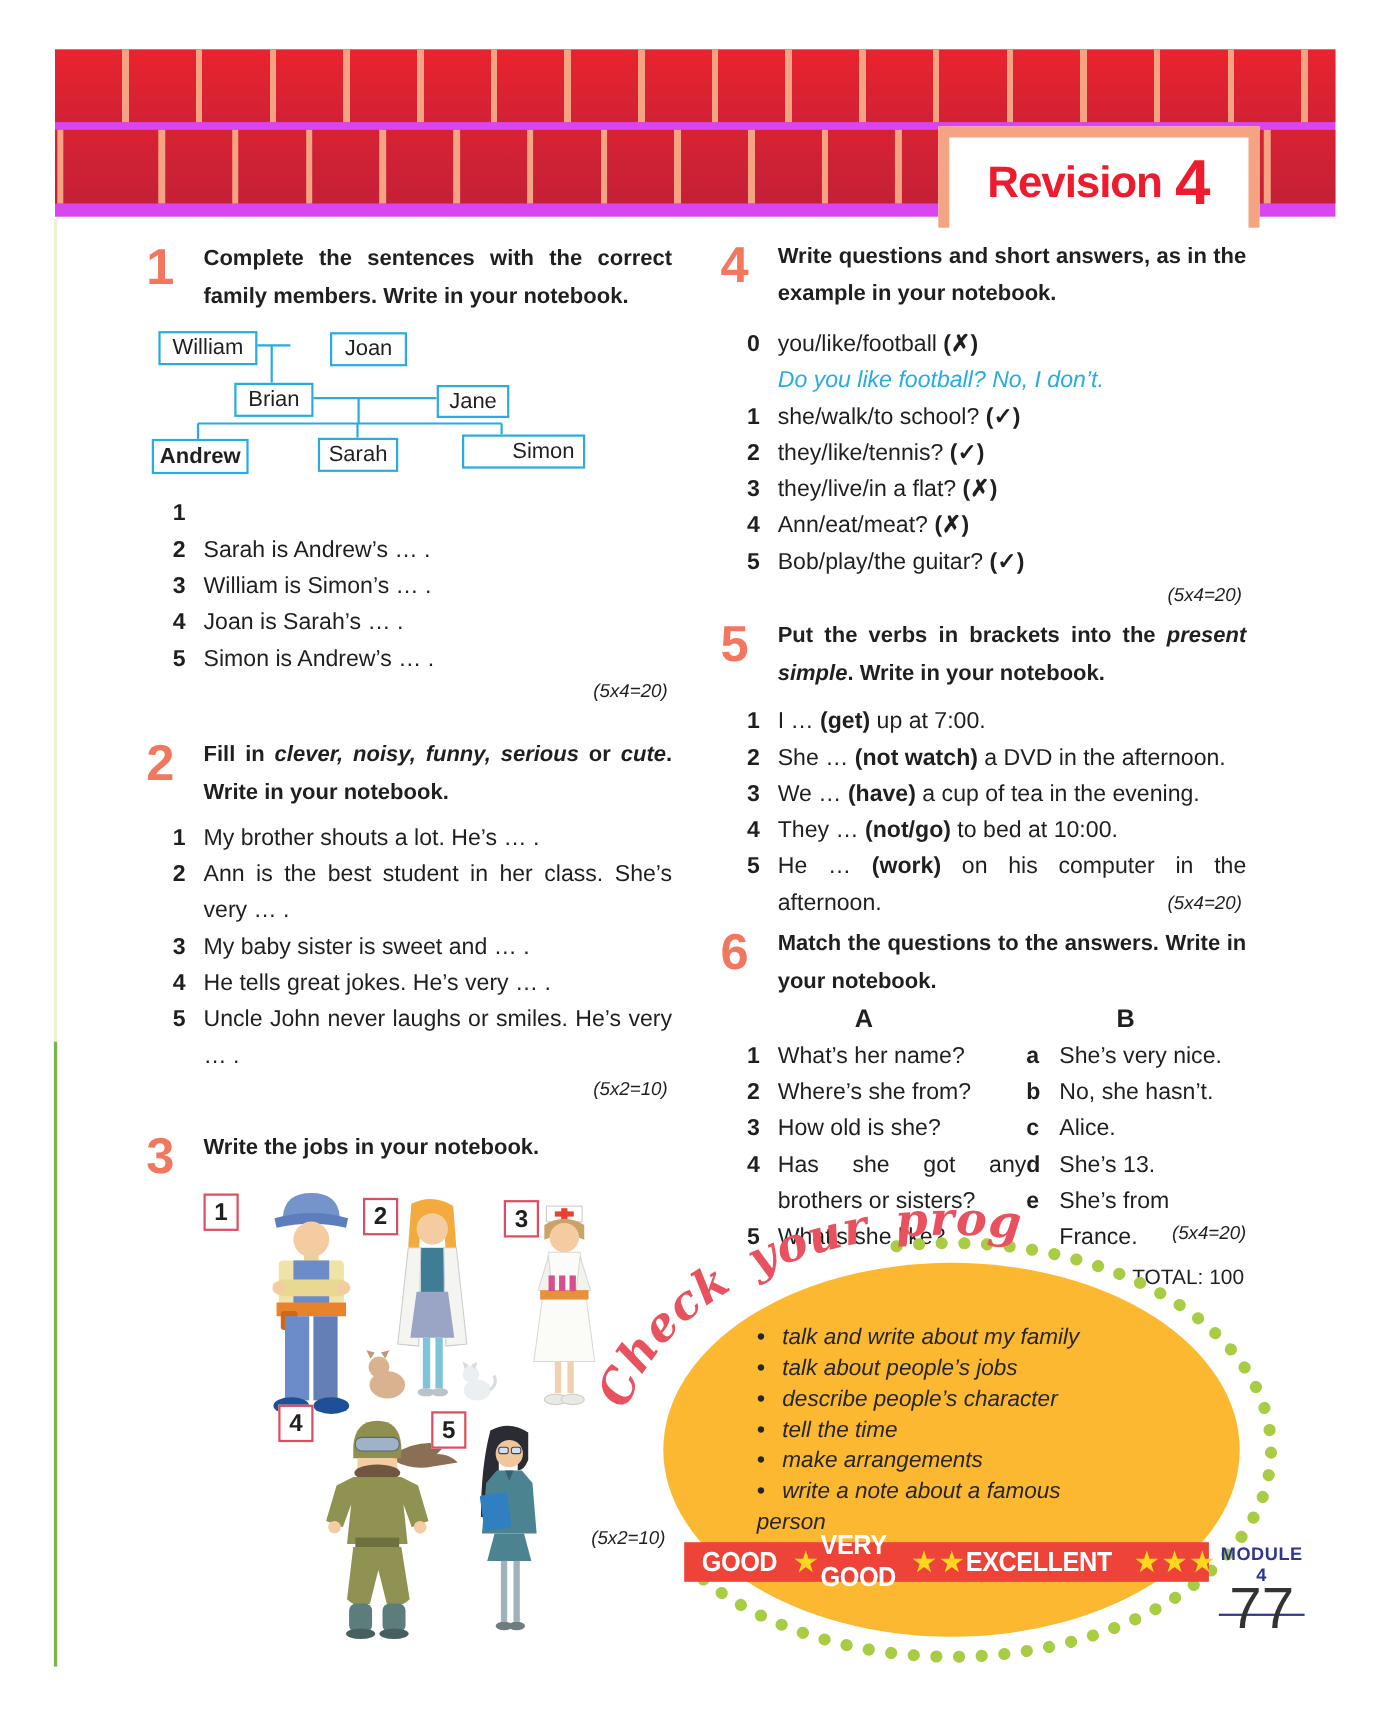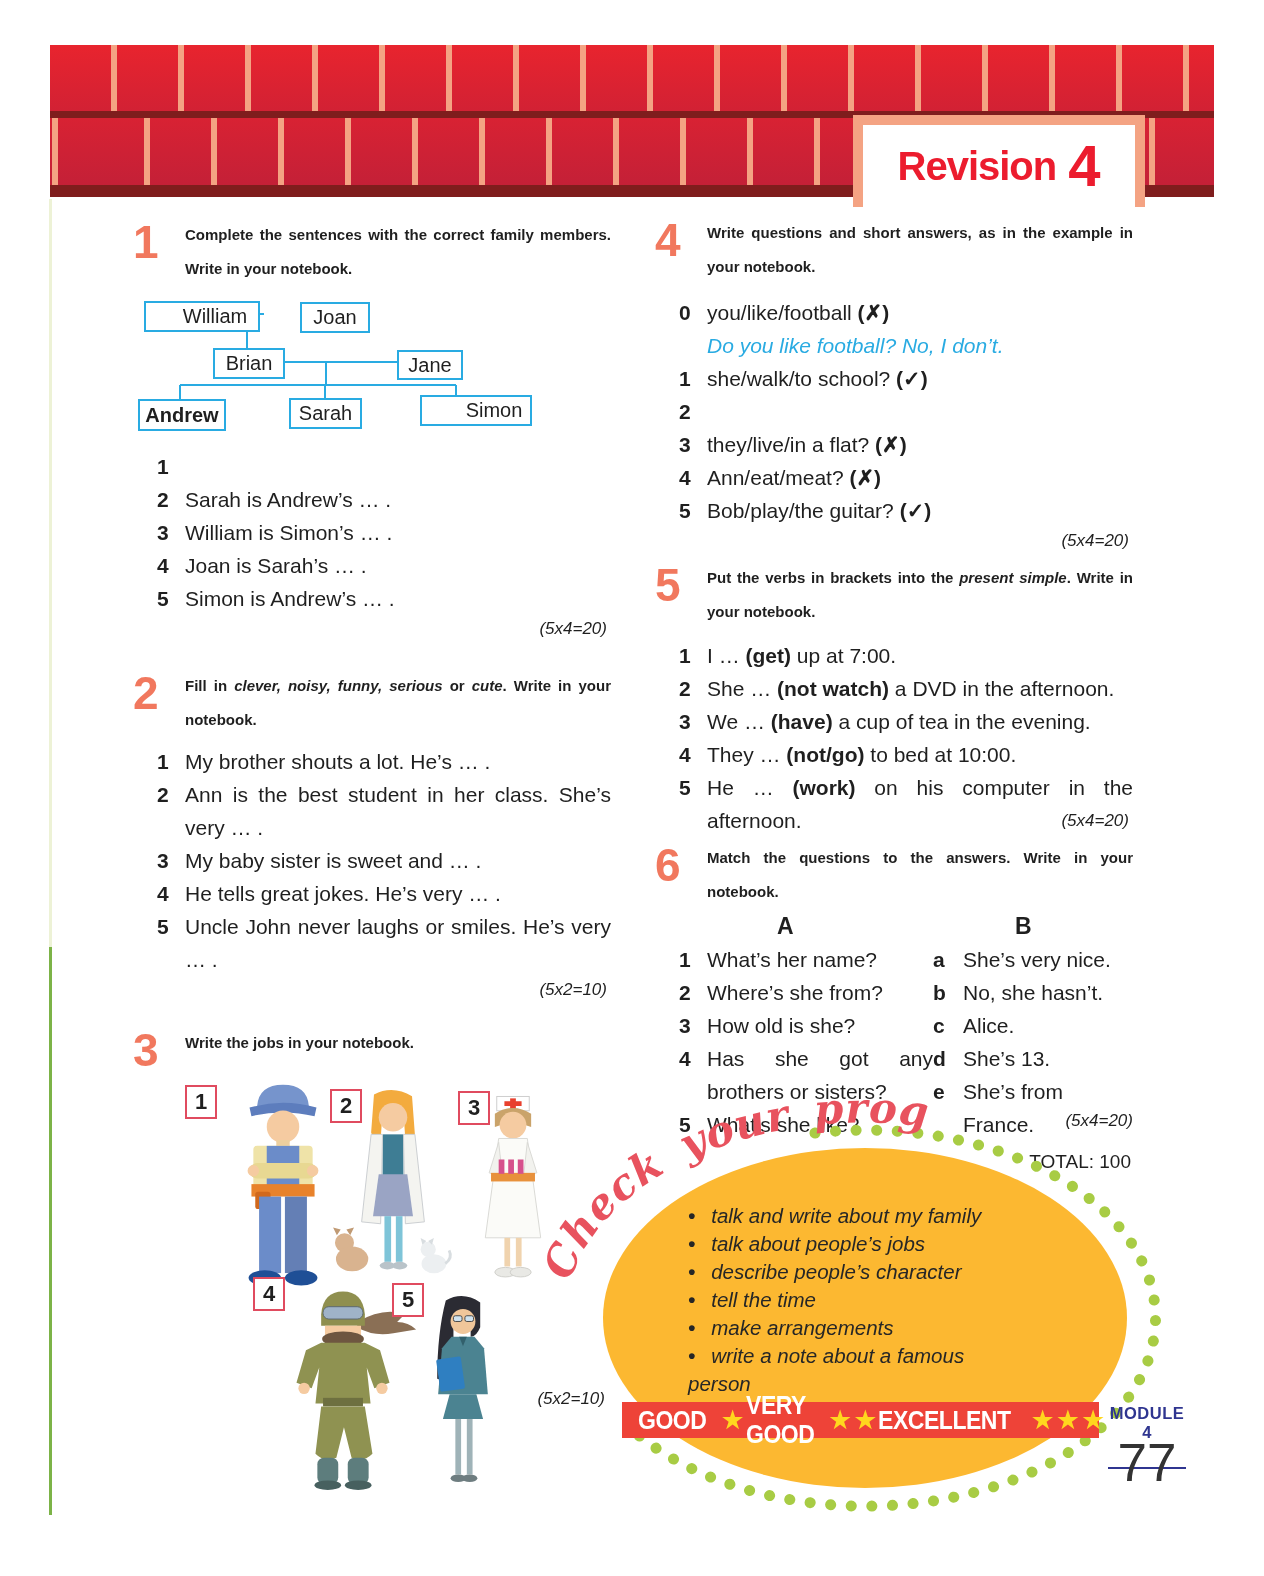--- a/index.html
+++ b/index.html
@@ -1,20 +1,20 @@
 <!DOCTYPE html>
 <html><head>
 <meta charset="utf-8">
 <style>
   html,body{margin:0;padding:0;background:#fff;}
   .page{position:relative;width:1264px;height:1576px;background:#ffffff;overflow:hidden;
         font-family:"Liberation Sans",sans-serif;color:#1f1f1f;}
 
   
-  .brick-header{position:absolute;left:50px;top:45px;width:1164px;height:152px;background:#7f1d1d;}
+  .brick-header{position:absolute;left:50px;top:45px;width:1164px;height:152px;background:#d946ef;}
   .brick-row{position:absolute;left:0;width:100%;}
   .brick-row.r1{top:0;height:66px;
     background-image:repeating-linear-gradient(90deg,rgba(0,0,0,0) 0 61px,#f4a383 61px 67px),
                      linear-gradient(180deg,#e8242e,#d22134);}
   .brick-row.r2{top:73px;height:67px;
     background-image:repeating-linear-gradient(90deg,rgba(0,0,0,0) 0 61px,#f4a383 61px 67px),
                      linear-gradient(180deg,#d82233,#c42037);
     background-position:33px 0,0 0;}
   .rev-box{position:absolute;left:803px;top:70px;width:272px;height:82px;background:#fff;
     border:10px solid #f4a383;border-bottom:none;display:flex;align-items:center;justify-content:center;gap:12px;}
@@ -25,21 +25,21 @@
   .rule{position:absolute;left:49px;width:3px;}
   .rule.pale{top:199px;height:748px;background:#edf2d6;}
   .rule.green{top:947px;height:568px;background:#7cb347;}
 
   
   .col{position:absolute;width:478px;}
   .col-l{left:133px;top:218px;}
   .col-r{left:655px;top:216px;}
   .ex{display:grid;grid-template-columns:52px 1fr;}
   .ex-num{color:#f1785e;font-weight:bold;font-size:46px;line-height:0.9;padding-top:4px;}
-  .ex-head{font-weight:bold;font-size:15px;line-height:34px;margin:0;text-align:justify;}
+  .ex-head{font-weight:bold;font-size:20px;line-height:34px;margin:0;text-align:justify;}
   .bi{font-style:italic;}
   .content{grid-column:1 / -1;}
   .items{margin-top:8px;}
   .item{display:grid;grid-template-columns:52px 1fr;font-size:21px;line-height:33px;}
   .item .n{font-weight:bold;padding-left:24px;}
   .item .t{text-align:justify;}
   .item .mark{font-weight:bold;}
   .example .t{color:#29abe2;font-style:italic;}
   .points{text-align:right;font-style:italic;font-size:17px;margin:4px 4px 0 0;}
 
@@ -107,21 +107,21 @@
       <div class="content">
         <div class="tree">
           <svg width="370" height="146">
             <g stroke="#29abe2" stroke-width="2" fill="none">
               <path d="M94 18 H128 M111 18 V52"></path>
               <path d="M145 66 H261 M190 66 V89"></path>
               <path d="M44 89 H320"></path>
               <path d="M44 89 V103 M189 89 V102 M320 89 V99"></path>
             </g>
           </svg>
-          <div class="tbox" style="left:8px;top:5px;width:86px;height:27px;padding-left:26px;">William</div>
+          <div class="tbox" style="left:8px;top:5px;width:86px;height:27px;">William</div>
           <div class="tbox" style="left:128px;top:6px;width:66px;height:27px;margin-left:36px;">Joan</div>
           <div class="tbox" style="left:77px;top:52px;width:68px;height:27px;">Brian</div>
           <div class="tbox" style="left:261px;top:54px;width:62px;height:26px;">Jane</div>
           <div class="tbox" style="left:2px;top:103px;width:84px;height:28px;font-weight:bold;">Andrew</div>
           <div class="tbox" style="left:153px;top:102px;width:69px;height:27px;">Sarah</div>
           <div class="tbox" style="left:284px;top:99px;width:72px;height:27px;padding-left:36px;">Simon</div>
         </div>
         <div class="items">
           <div class="item">
               <span class="n">1</span>
@@ -297,20 +297,21 @@
           <div class="item example">
               <span class="n"></span>
               <span class="t">Do you like football? No, I don’t.</span>
             </div>
           <div class="item">
               <span class="n">1</span>
               <span class="t"><span>she/walk/to school? </span><span class="mark">(✓)</span></span>
             </div>
           <div class="item">
               <span class="n">2</span>
+              <span class="t"><span>they/like/tennis? </span><span class="mark">(✓)</span></span>
             </div>
           <div class="item">
               <span class="n">3</span>
               <span class="t"><span>they/live/in a flat? </span><span class="mark">(✗)</span></span>
             </div>
           <div class="item">
               <span class="n">4</span>
               <span class="t"><span>Ann/eat/meat? </span><span class="mark">(✗)</span></span>
             </div>
           <div class="item">

